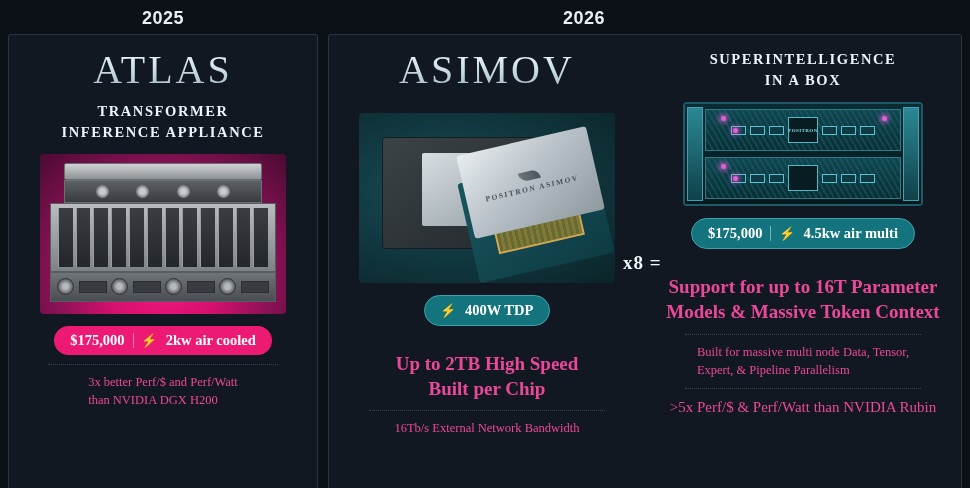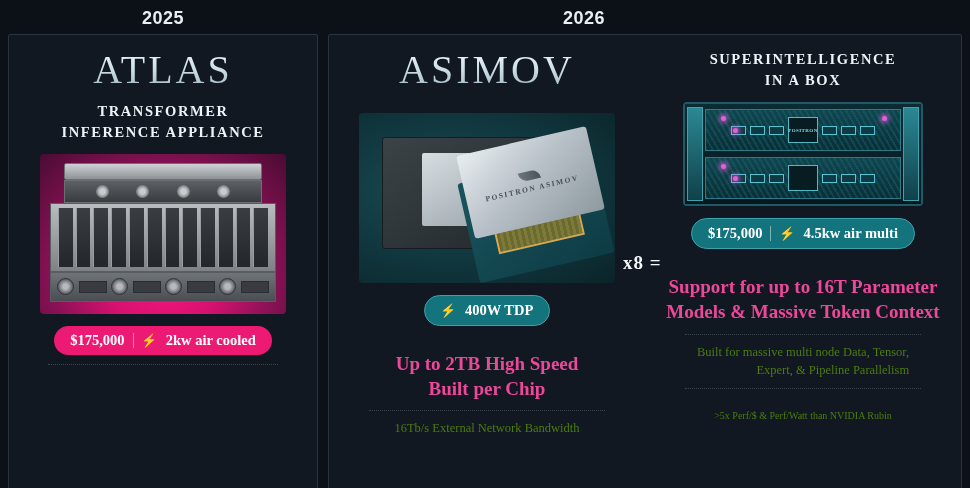--- a/index.html
+++ b/index.html
@@ -183,24 +183,24 @@
   .headline {
     margin-top: 26px; font-size: 17px; font-weight: 700; color: #ec4899;
     text-align: center; line-height: 1.3; white-space: pre-line;
   }
   .headline.lg { font-size: 19px; font-weight: 600; }
   .divider {
     width: 80%; height: 0; margin: 9px 0 8px;
     border-top: 1px dotted #3a4552;
   }
   .fineprint {
-    font-size: 12.5px; color: #4d7c0f; text-align: right; line-height: 1.45;
+    font-size: 12.5px; color: #ec4899; text-align: left; line-height: 1.45;
     white-space: pre-line; font-weight: 400;
   }
-  .fineprint.sm { font-size: 10px; margin-top: 12px; }
+  .fineprint.sm { font-size: 15px; }
 
   
   #multiplier {
     position: absolute; left: -22px; top: 50%; transform: translateY(-26px);
     font-size: 19px; font-weight: 700; color: #f4f8fb; letter-spacing: 1px;
   }
   .spacer { flex: 1 1 auto; }
 </style>
 </head>
 <body>
@@ -257,20 +257,22 @@
       </div>
 
       <div class="badge pink">
         <span>$175,000</span>
         <span class="sep"></span>
         <span class="bolt">⚡</span>
         <span>2kw air cooled</span>
       </div>
 
       <div class="divider"></div>
+      <div class="fineprint">3x better Perf/$ and Perf/Watt
+than NVIDIA DGX H200</div>
       <div class="spacer"></div>
     </div>
   </div>
 
   <div class="card" id="card-2026">
 
     <div class="panel">
       <div class="prod-name">ASIMOV</div>
 
       <div class="img-wrap" id="img-asimov">

